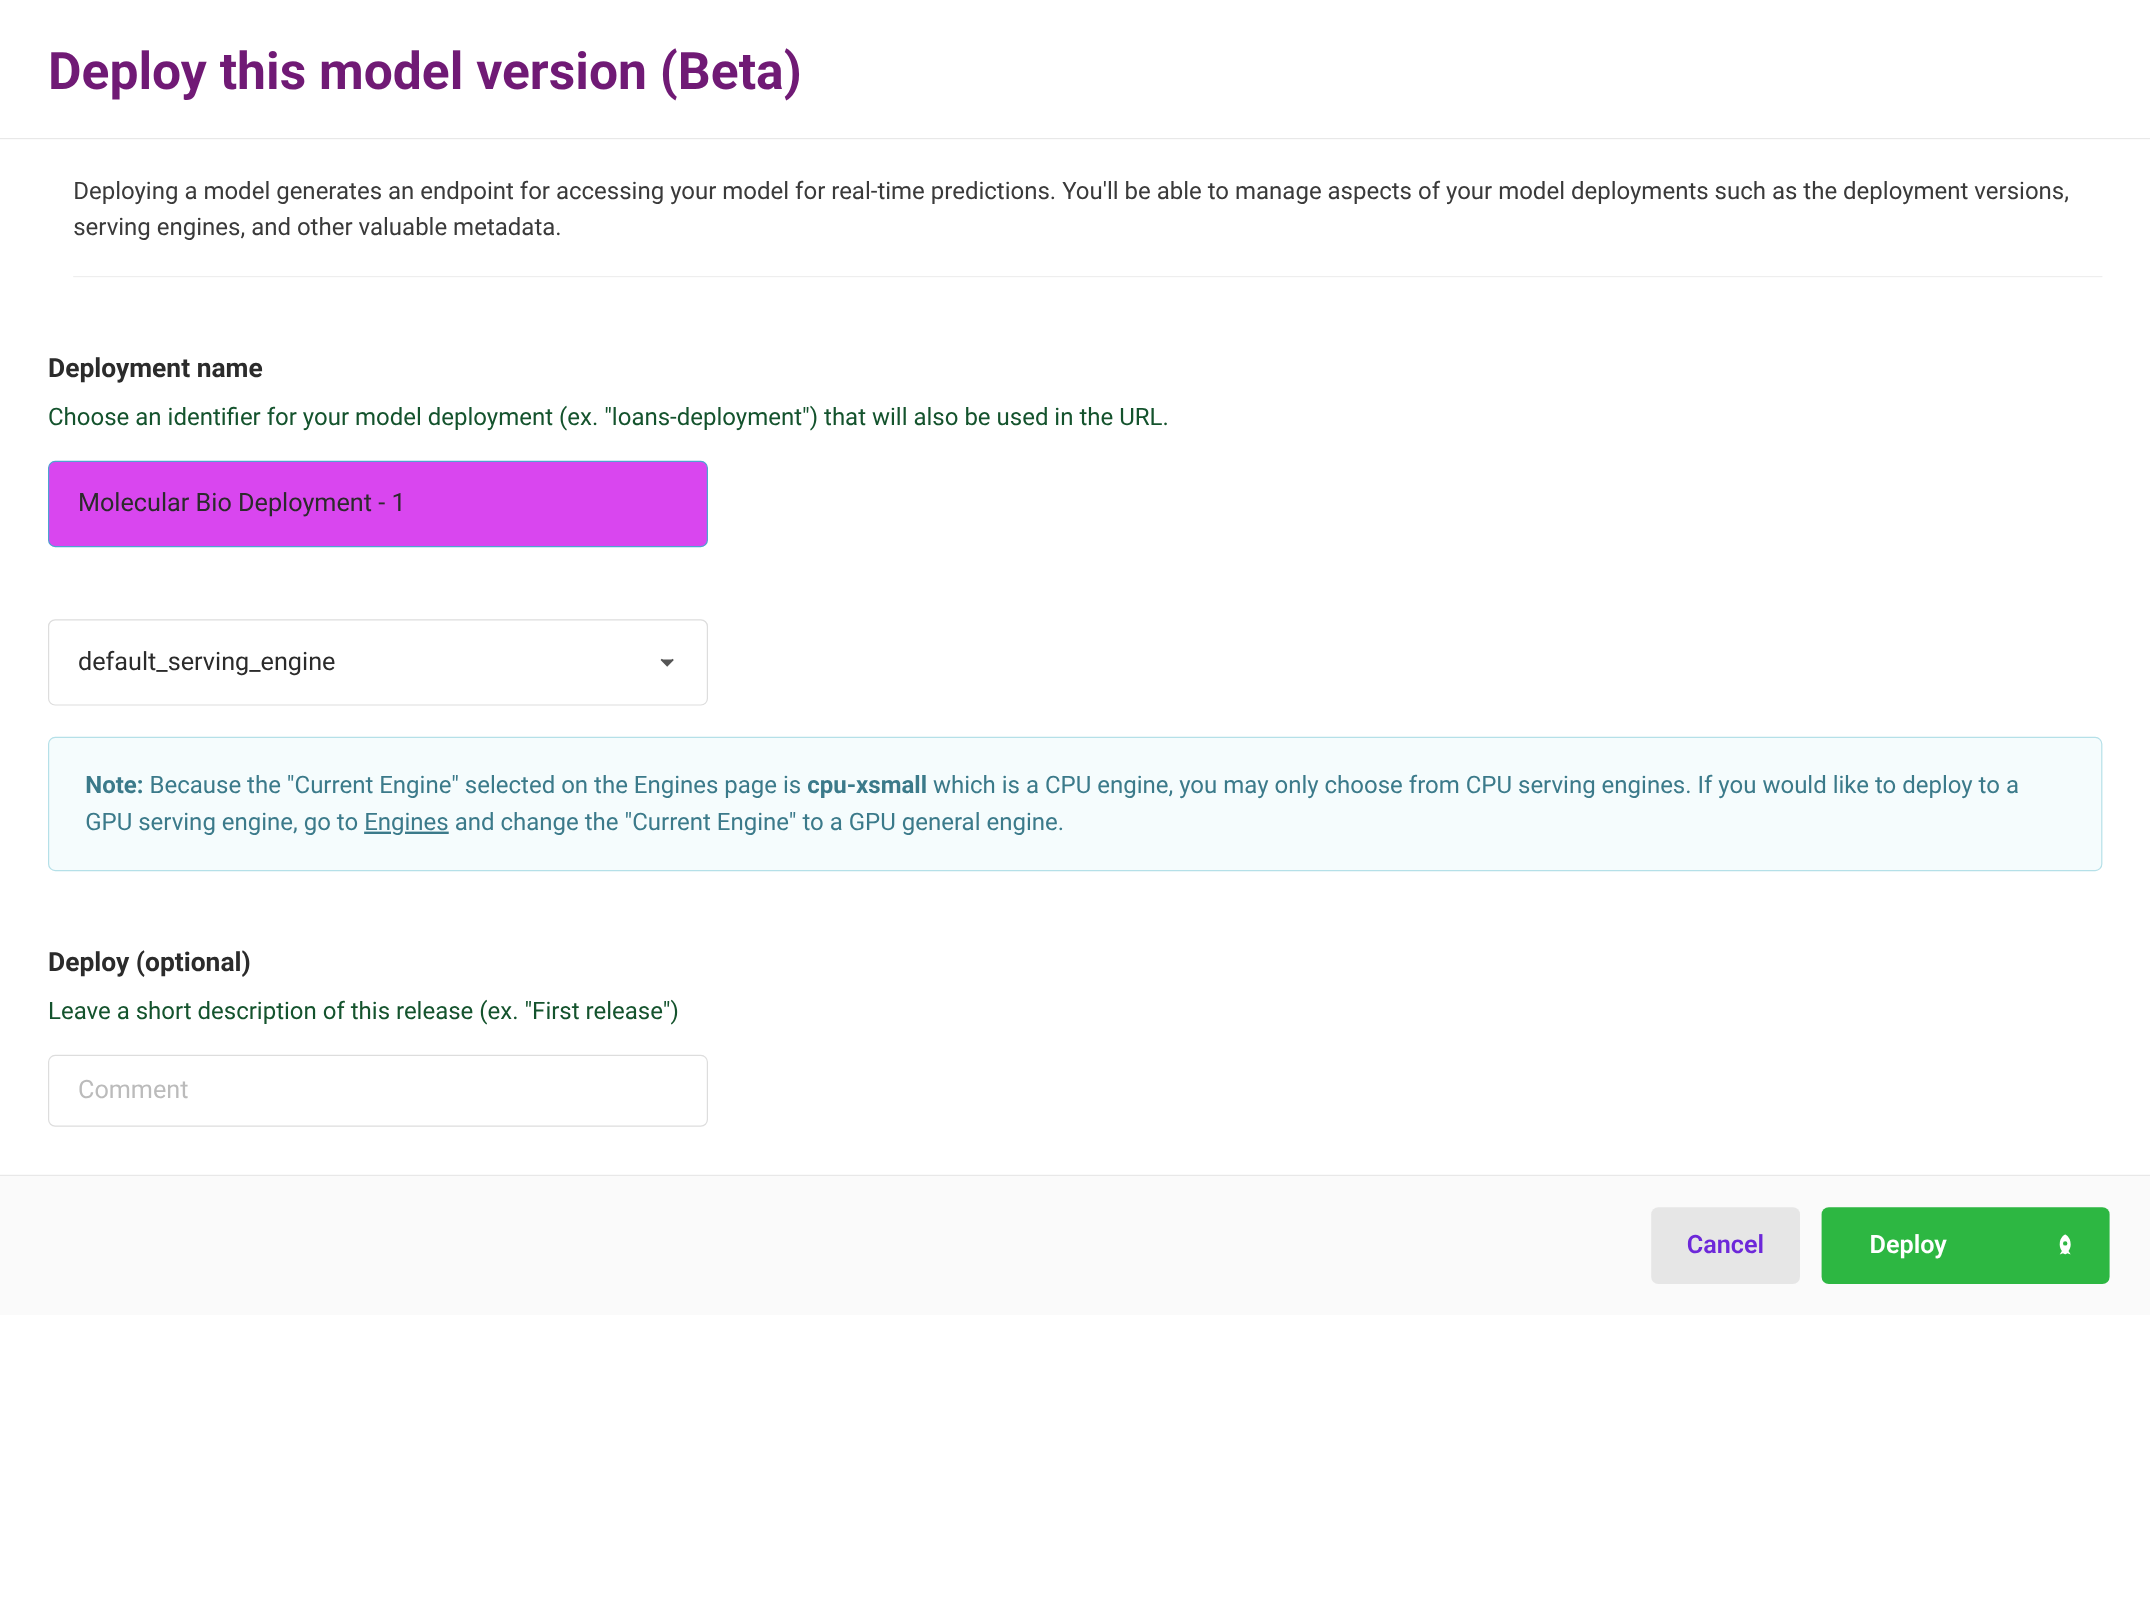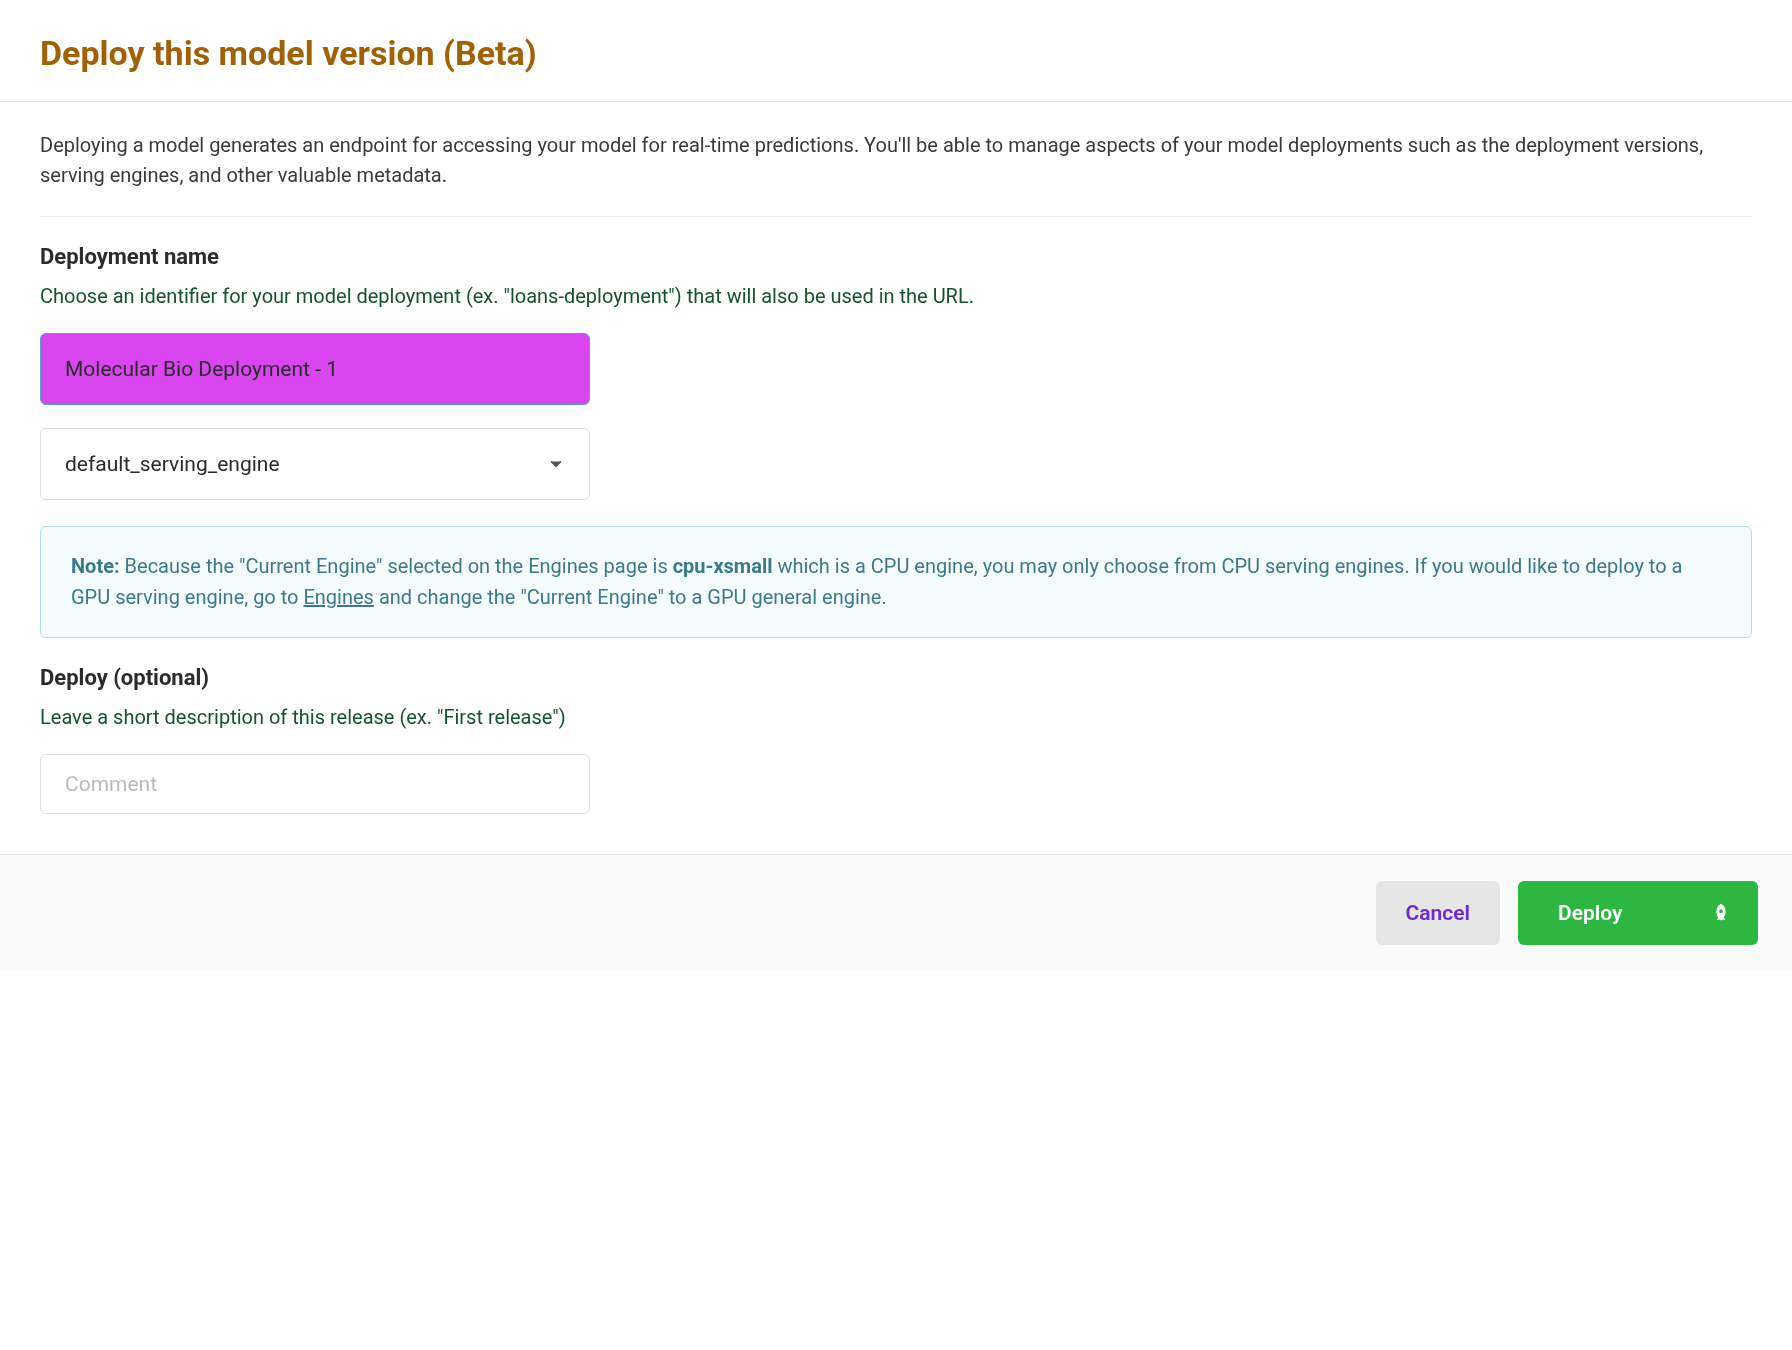--- a/index.html
+++ b/index.html
@@ -12,36 +12,37 @@
       background: #ffffff;
       color: #2b2b2b;
       font-size: 19px;
       line-height: 1.5;
     }
     .header {
       padding: 28px 40px 22px 40px;
       border-bottom: 1px solid #e8e8e8;
     }
     .header h1 {
-      font-size: 34px;
-      font-weight: 700;
-      color: #a16207;
+      font-size: 43px;
+      font-weight: 700;
+      color: #701a75;
     }
     .content {
       padding: 28px 40px 40px 40px;
     }
     .intro {
       font-size: 20px;
       color: #3a3a3a;
       line-height: 1.5;
       padding-bottom: 26px;
       border-bottom: 1px solid #eeeeee;
+      margin-left: 21px;
     }
     .section {
-      margin-top: 23px;
+      margin-top: 60px;
     }
     .section-title {
       font-size: 22px;
       font-weight: 700;
       color: #2b2b2b;
       margin-bottom: 8px;
     }
     .section-desc {
       font-size: 20px;
       color: #14532d;

